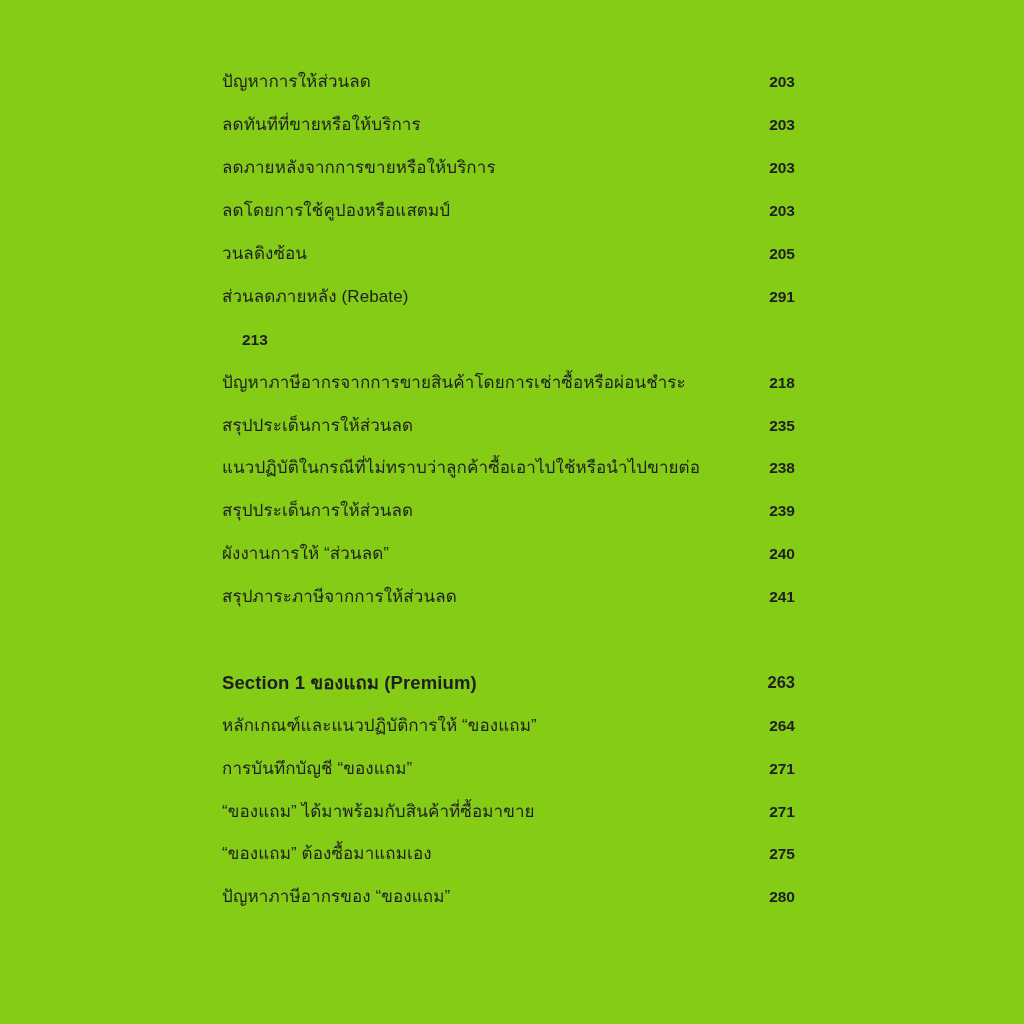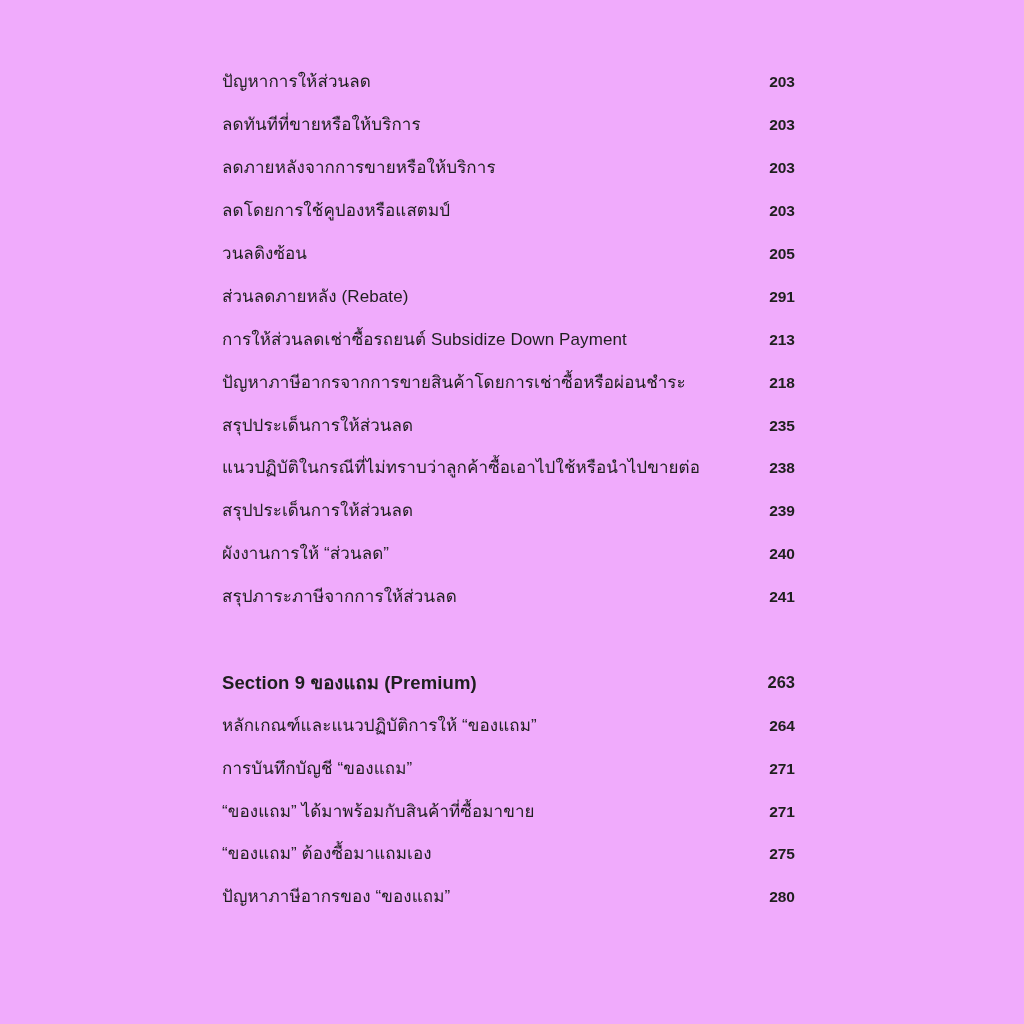--- a/index.html
+++ b/index.html
@@ -4,21 +4,21 @@
 <style>
   html, body {
     margin: 0;
     padding: 0;
     background: #ffffff;
   }
   .page {
     position: relative;
     width: 1024px;
     height: 1024px;
-    background: #f0abfc;
+    background: #84cc16;
     overflow: hidden;
     font-family: "Liberation Sans", "DejaVu Sans", sans-serif;
     color: #1f1f1f;
   }
   .toc {
     position: absolute;
     left: 222px;
     top: 61px;
     width: 573px; 
   }
@@ -76,21 +76,20 @@
       </div>
       <div class="toc-row entry">
         <span class="title">วนลดิงซ้อน</span>
         <span class="page-num">205</span>
       </div>
       <div class="toc-row entry">
         <span class="title">ส่วนลดภายหลัง (Rebate)</span>
         <span class="page-num">291</span>
       </div>
       <div class="toc-row entry">
-        <span class="title">การให้ส่วนลดเช่าซื้อรถยนต์ Subsidize Down Payment</span>
         <span class="page-num">213</span>
       </div>
       <div class="toc-row entry">
         <span class="title">ปัญหาภาษีอากรจากการขายสินค้าโดยการเช่าซื้อหรือผ่อนชำระ</span>
         <span class="page-num">218</span>
       </div>
       <div class="toc-row entry">
         <span class="title">สรุปประเด็นการให้ส่วนลด</span>
         <span class="page-num">235</span>
       </div>
@@ -105,21 +104,21 @@
       <div class="toc-row entry">
         <span class="title">ผังงานการให้ “ส่วนลด”</span>
         <span class="page-num">240</span>
       </div>
       <div class="toc-row entry">
         <span class="title">สรุปภาระภาษีจากการให้ส่วนลด</span>
         <span class="page-num">241</span>
       </div>
       <div class="toc-row spacer"></div>
       <div class="toc-row section">
-        <span class="title">Section 9 ของแถม (Premium)</span>
+        <span class="title">Section 1 ของแถม (Premium)</span>
         <span class="page-num">263</span>
       </div>
       <div class="toc-row entry">
         <span class="title">หลักเกณฑ์และแนวปฏิบัติการให้ “ของแถม”</span>
         <span class="page-num">264</span>
       </div>
       <div class="toc-row entry">
         <span class="title">การบันทึกบัญชี “ของแถม”</span>
         <span class="page-num">271</span>
       </div>

